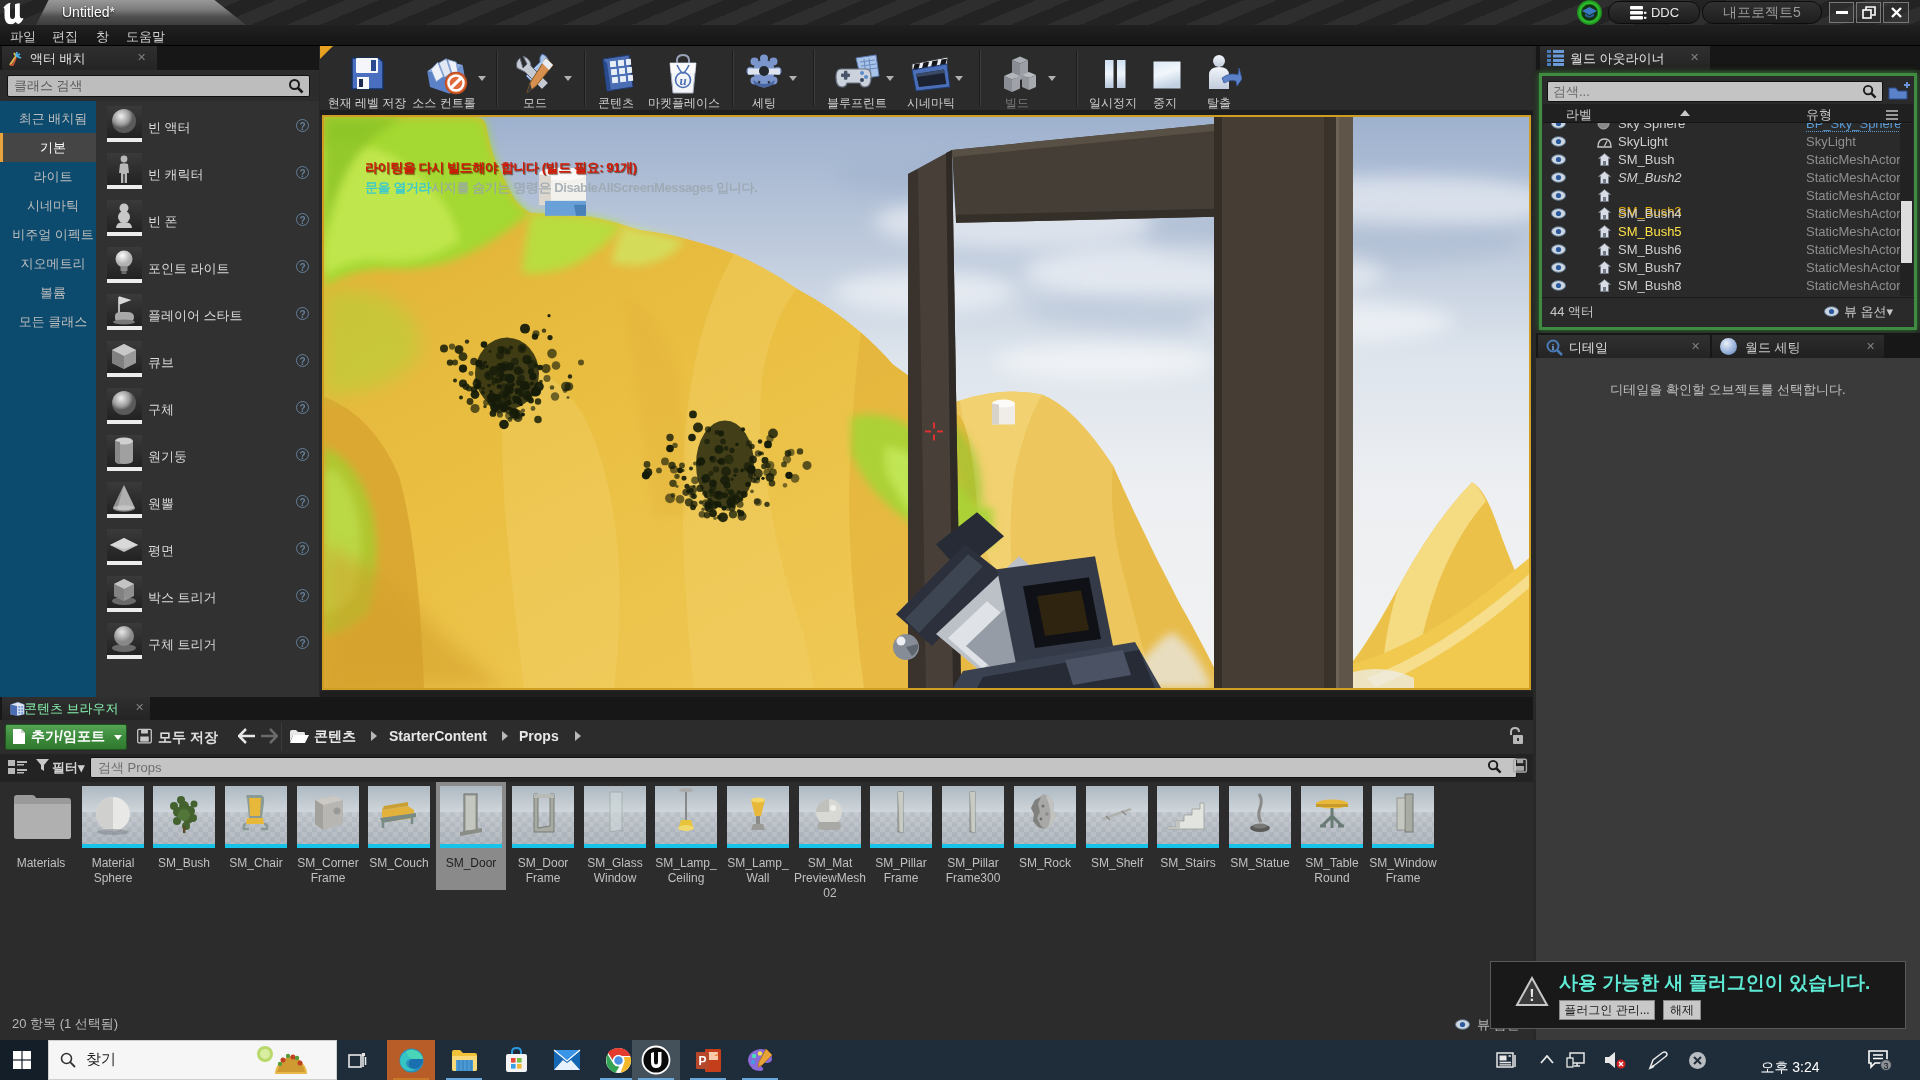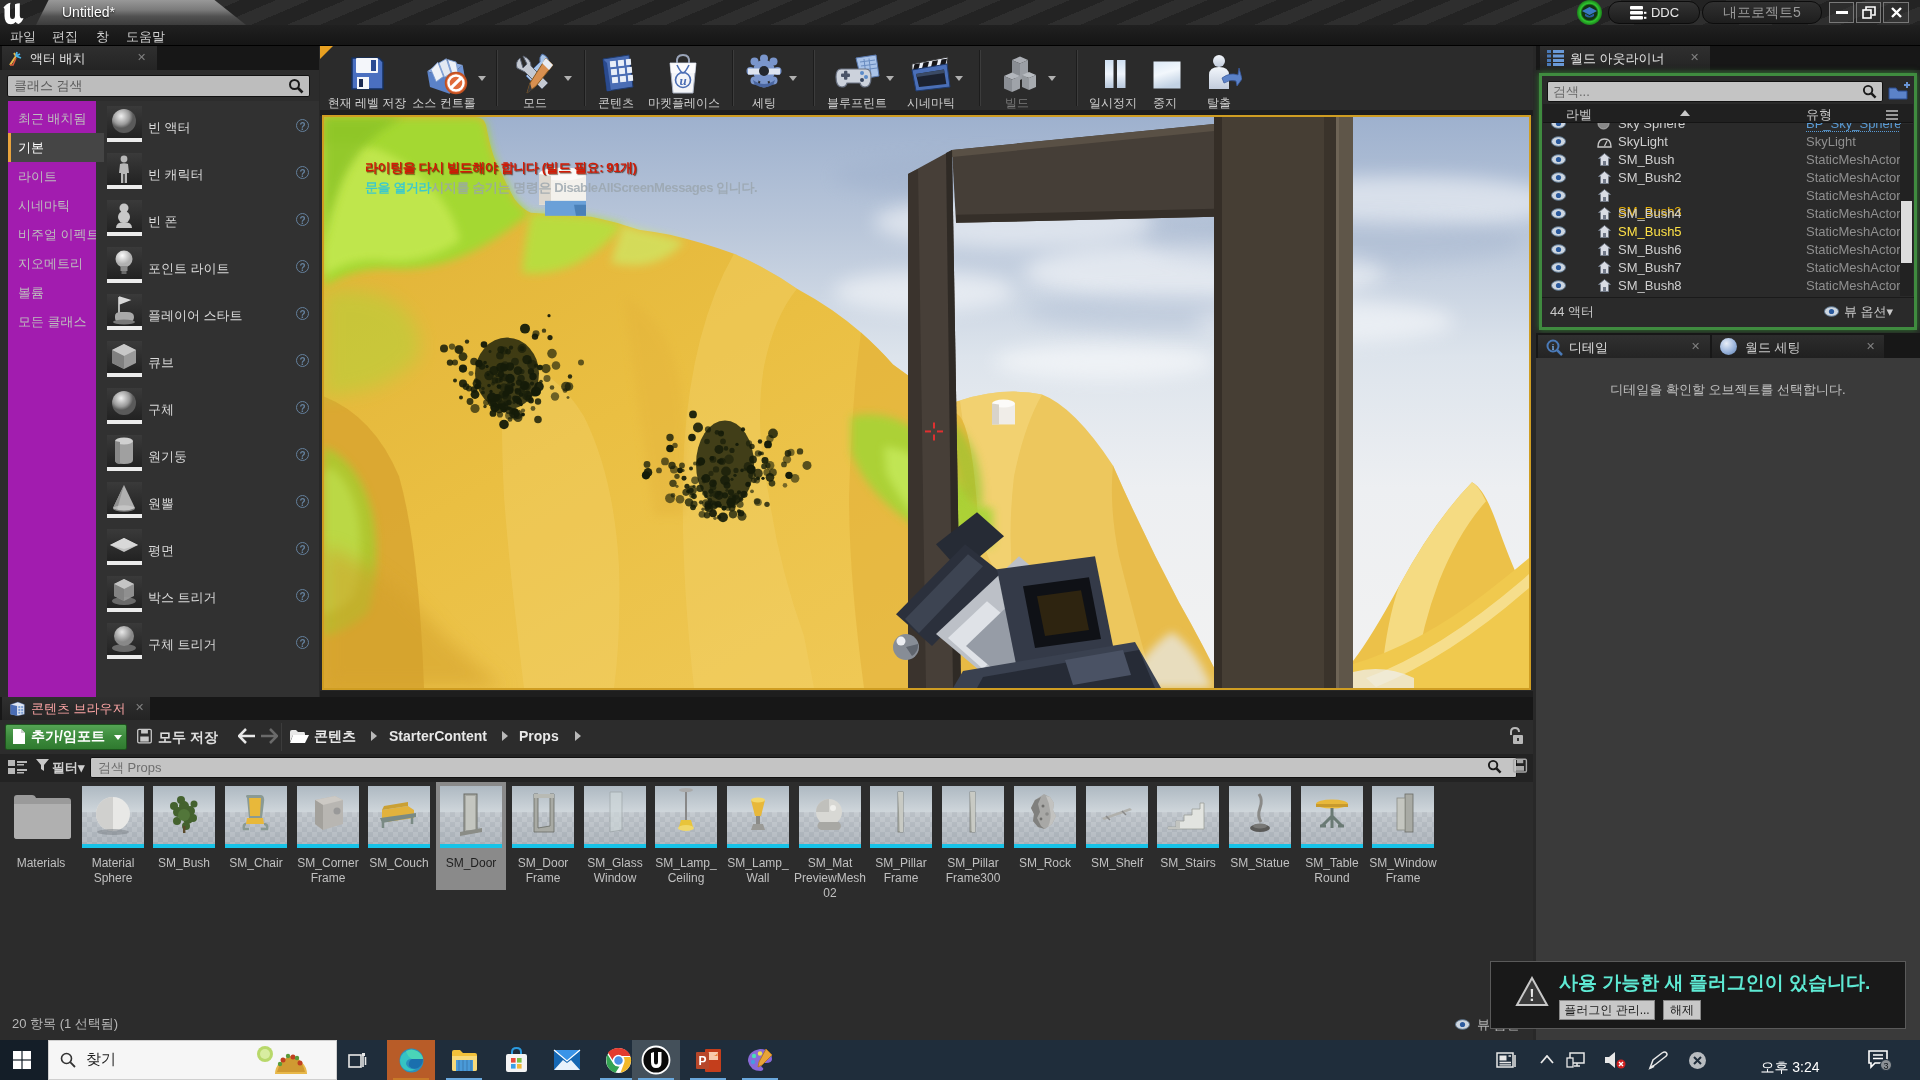--- a/index.html
+++ b/index.html
@@ -20,21 +20,21 @@
 #toolbar { left:320px; top:46px; width:1213px; height:64px; background:#2b2b2b; }
 #toolbar2 { left:320px; top:110px; width:1213px; height:6px; background:#1e1e1e; }
 .tlabel { position:absolute; top:49px; font-size:12px; color:#cfcfcf; text-align:center; transform:translateX(-50%); white-space:nowrap; }
 .tsep { position:absolute; top:4px; width:2px; height:56px; background:#1c1c1c; border-right:1px solid #3c3c3c; }
 .tdrop { position:absolute; width:0; height:0; border-left:4px solid transparent; border-right:4px solid transparent; border-top:5px solid #b0b0b0; }
 .ticon { position:absolute; }
 #leftpanel { left:0; top:46px; width:319px; height:651px; background:#2c2c2c; }
 #lp-tabbar { left:0; top:0; width:319px; height:24px; background:#171717; }
 #lp-tab { left:2px; top:0; width:155px; height:24px; background:linear-gradient(#2f2f2f,#242424); }
 #lp-search { left:7px; top:29px; width:303px; height:22px; background:#bdbdbd; border:1px solid #111; border-radius:2px; color:#5a5a5a; font-size:13px; line-height:20px; padding-left:6px; }
-#lp-cats { left:8px; top:55px; width:96px; height:596px; background:#a21caf; }
+#lp-cats { left:0; top:55px; width:96px; height:596px; background:#0c4a6e;text-align:center; }
 .lpcat { position:absolute; left:0; width:96px; height:29px; color:#bdbdbd; font-size:13px; line-height:29px; padding-left:10px; white-space:nowrap; overflow:visible; }
 .lpcat.sel { background:#454545; color:#fff; border-left:3px solid #e8a33d; padding-left:7px; width:96px; z-index:3; }
 #lp-items { left:96px; top:55px; width:223px; height:596px; background:#313131; }
 .lpitem { position:absolute; left:0; width:223px; height:47px; }
 .lpthumb { position:absolute; left:11px; top:2px; width:35px; height:36px; background:linear-gradient(#3a3a3a,#222); border-bottom:4px solid #ececec; overflow:hidden;}
 .lpname { position:absolute; left:52px; top:15px; color:#dadada; font-size:13px; white-space:nowrap; }
 .lphelp { position:absolute; right:10px; top:15px; width:13px; height:13px; border:1.5px solid #64809c; border-radius:50%; color:#64809c; font-size:10px; text-align:center; line-height:13px; font-weight:bold;}
 #rightcol { left:1536px; top:46px; width:384px; height:994px; background:#3a3a3a; }
 #outliner { left:1536px; top:46px; width:384px; height:287px; background:#262626; }
 #ol-green { position:absolute; left:3px; top:27px; width:378px; height:257px; border:3px solid #3f8b3f; background:#2a2a2a; box-shadow:0 0 6px #2f7a2f;}
@@ -920,21 +920,21 @@
 <div class="abs" style="left:76px;top:76px;font-size:13px;color:#cfcfcf;white-space:nowrap;">SM_Bush</div>
 <div class="abs" style="left:264px;top:76px;font-size:13px;white-space:nowrap;color:#8f8f8f;">StaticMeshActor</div>
 <svg class="abs" style="left:9px;top:96px;" width="15" height="11" viewBox="0 0 15 11">
           <ellipse cx="7.5" cy="5.5" rx="7" ry="4.8" fill="#cdd6e0" stroke="#5a738c" stroke-width="1"></ellipse>
           <circle cx="7.5" cy="5.5" r="2.6" fill="#2a5a9e"></circle>
         </svg>
 <svg class="abs" style="left:56px;top:95px;" width="13" height="13" viewBox="0 0 13 13">
           <path d="M6.5 0.5 L12.5 5.5 L10.5 5.5 L10.5 12.5 L2.5 12.5 L2.5 5.5 L0.5 5.5 Z" fill="#d8dce4" stroke="#707888" stroke-width="0.8"></path>
           <rect x="5" y="8" width="3" height="4.5" fill="#707888"></rect>
         </svg>
-<div class="abs" style="left:76px;top:94px;font-size:13px;color:#cfcfcf;white-space:nowrap;">SM_Bush2</div>
+<div class="abs" style="left:76px;top:94px;font-size:13px;color:#cfcfcf;white-space:nowrap;font-style:italic;">SM_Bush2</div>
 <div class="abs" style="left:264px;top:94px;font-size:13px;white-space:nowrap;color:#8f8f8f;">StaticMeshActor</div>
 <svg class="abs" style="left:9px;top:114px;" width="15" height="11" viewBox="0 0 15 11">
           <ellipse cx="7.5" cy="5.5" rx="7" ry="4.8" fill="#cdd6e0" stroke="#5a738c" stroke-width="1"></ellipse>
           <circle cx="7.5" cy="5.5" r="2.6" fill="#2a5a9e"></circle>
         </svg>
 <svg class="abs" style="left:56px;top:113px;" width="13" height="13" viewBox="0 0 13 13">
           <path d="M6.5 0.5 L12.5 5.5 L10.5 5.5 L10.5 12.5 L2.5 12.5 L2.5 5.5 L0.5 5.5 Z" fill="#d8dce4" stroke="#707888" stroke-width="0.8"></path>
           <rect x="5" y="8" width="3" height="4.5" fill="#707888"></rect>
         </svg>
 <div class="abs" style="left:76px;top:128px;font-size:13px;color:#eab308;white-space:nowrap;">SM_Bush3</div>
@@ -1029,21 +1029,21 @@
         <path d="M4 10 L20 14 L20 38 L4 34 Z" fill="#4a6db4"></path>
         <g fill="#7d9fd4">
           <rect x="23" y="14" width="5" height="5"></rect>
           <rect x="30" y="14" width="5" height="5"></rect>
           <rect x="23" y="21" width="5" height="5"></rect>
           <rect x="30" y="21" width="5" height="5"></rect>
           <rect x="23" y="28" width="5" height="5"></rect>
           <rect x="30" y="28" width="5" height="5"></rect>
         </g>
       </svg>
-<div class="abs" style="left:31px;top:3px;color:#fca5a5;font-size:13px;">콘텐츠 브라우저</div>
+<div class="abs" style="left:24px;top:3px;color:#86efac;font-size:13px;">콘텐츠 브라우저</div>
 <div class="abs" style="left:135px;top:4px;color:#808080;font-size:11px;">✕</div>
 <div class="abs" style="left:5px;top:27px;width:122px;height:26px;background:linear-gradient(#55a555,#3d8b3d 50%,#2f7a2f);border:1px solid #1d521d;border-radius:2px;"></div>
 <svg class="abs" style="left:12px;top:31px;" width="14" height="17" viewBox="0 0 14 17">
         <path d="M1 1 L9 1 L13 5 L13 16 L1 16 Z" fill="#fff"></path>
         <path d="M9 1 L9 5 L13 5 Z" fill="#cfcfcf"></path>
       </svg>
 <div class="abs" style="left:31px;top:31px;color:#fff;font-size:14px;font-weight:bold;">추가/임포트</div>
 <div class="abs" style="left:114px;top:38px;width:0;height:0;border-left:4px solid transparent;border-right:4px solid transparent;border-top:5px solid #fff;"></div>
 <svg class="abs" style="left:136px;top:31px;" width="17" height="17" viewBox="0 0 40 40">
         <rect x="4" y="3" width="32" height="32" rx="3" fill="none" stroke="#c8c8c8" stroke-width="3"></rect>

